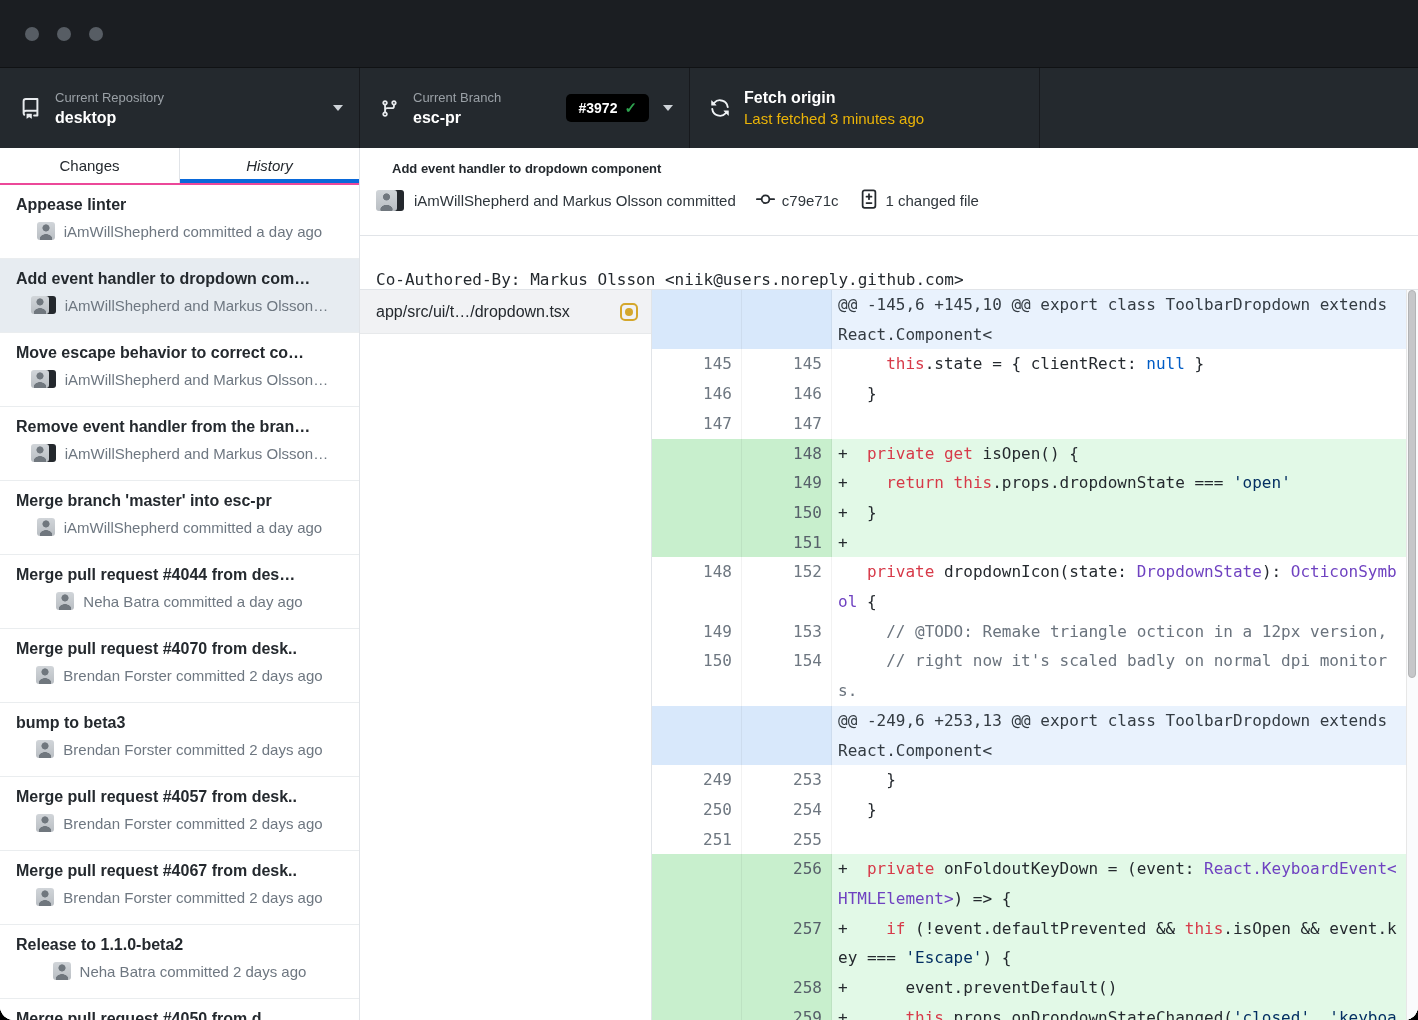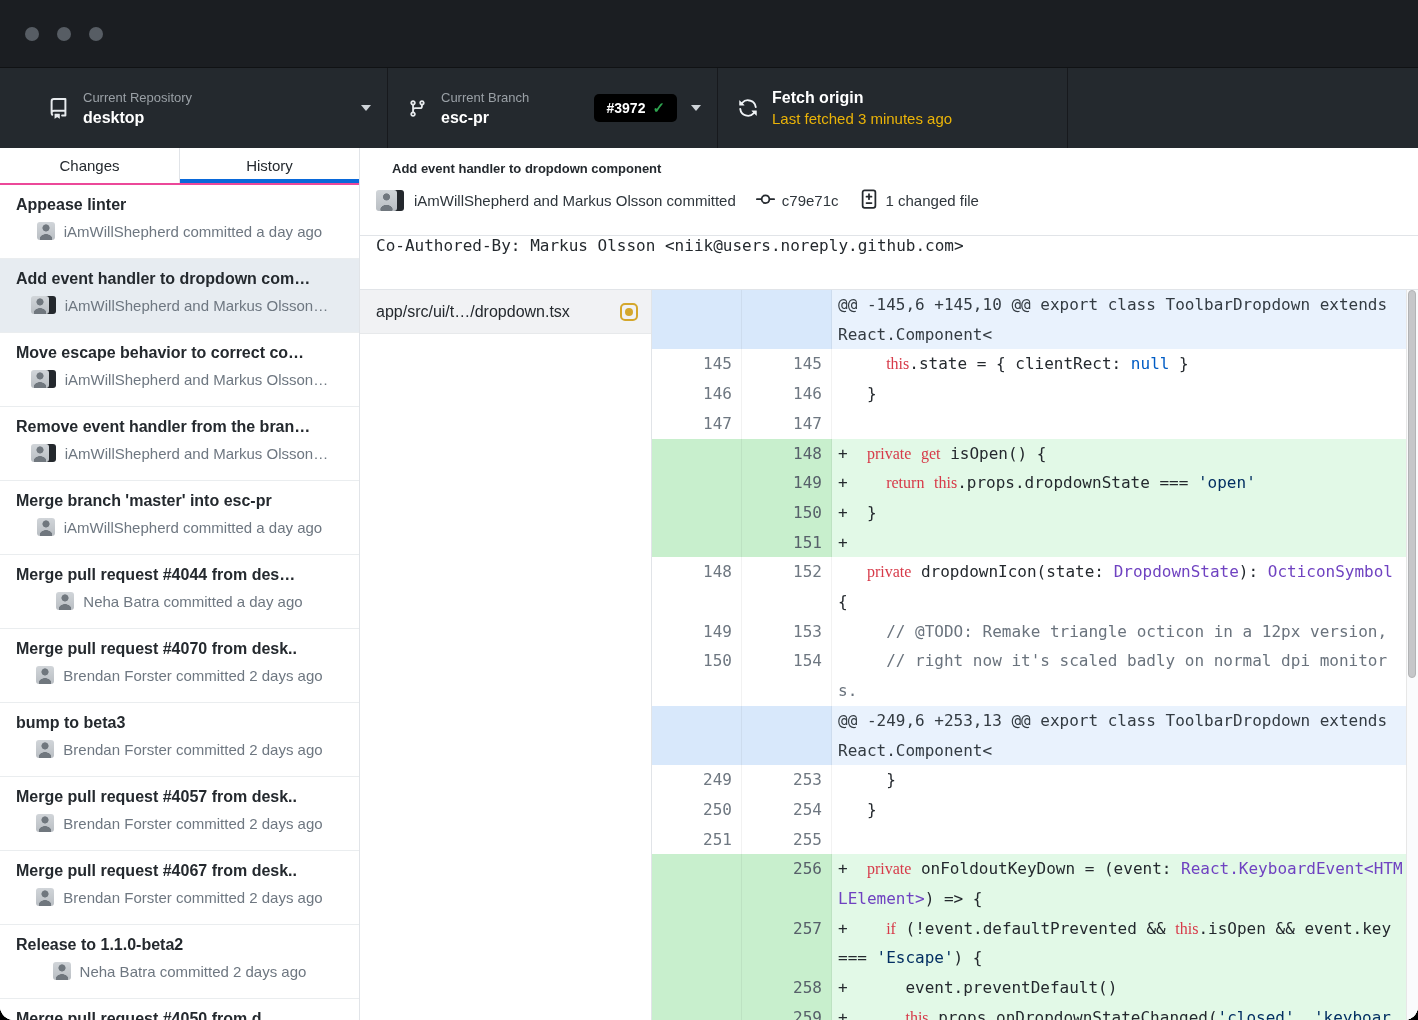--- a/index.html
+++ b/index.html
@@ -8,21 +8,21 @@
 
   .window { width:1418px; height:1020px; display:flex; flex-direction:column;
             background:#fff; border-radius:0 0 14px 14px; overflow:hidden; }
 
   
   .titlebar { height:68px; flex:0 0 68px; background:#1b1e22; border-bottom:1px solid #101214;
               display:flex; align-items:center; padding-left:25px; gap:18px; }
   .tl-dot { width:14px; height:14px; border-radius:50%; background:#575d64; }
 
   
-  .toolbar { height:80px; flex:0 0 80px; background:#24292e; display:flex; color:#fff;padding-left:28px; }
+  .toolbar { height:80px; flex:0 0 80px; background:#24292e; display:flex; color:#fff; }
   .tb-section { display:flex; align-items:center; padding:0 16px 0 20px;
                 border-right:1px solid #17191d; background:#24292e; border-top:none; border-bottom:none; border-left:none;
                 color:#fff; font-family:inherit; text-align:left; cursor:default; }
   .tb-rest { flex:1; background:#24292e; }
   .tb-icon { flex:0 0 auto; margin-right:14px; display:flex; align-items:center; }
   .tb-text { display:flex; flex-direction:column; gap:3px; }
   .tb-label { font-size:13px; color:#9aa0a6; line-height:15px; }
   .tb-value { font-size:16px; font-weight:700; color:#fff; line-height:19px; }
   .tb-sub   { font-size:15px; color:#eab308; line-height:18px; }
   .sec-repo   { width:360px; flex:0 0 360px; }
@@ -39,21 +39,21 @@
   
   .content { flex:1; display:flex; min-height:0; }
 
   
   .sidebar { width:360px; flex:0 0 360px; border-right:1px solid #e1e4e8;
              display:flex; flex-direction:column; min-height:0; background:#fff; }
   .tabs { height:37px; flex:0 0 37px; display:flex; border-bottom:2px solid #ec4899; }
   .tab { flex:1; display:flex; align-items:center; justify-content:center;
          font-size:15px; color:#24292e; }
   .tab + .tab { border-left:1px solid #e1e4e8; }
-  .tab.active { box-shadow: inset 0 -4px 0 0 var(--accent,#0969da); }
+  .tab.active { box-shadow: inset 0 -4px 0 0 var(--accent,#0969da); font-style: italic; }
   .commit-list { flex:1; overflow:hidden; }
   .commit-row { height:74px; padding:11px 16px 0; border-bottom:1px solid #eaedef; background:#fff; }
   .commit-row.selected { background:#e7ecf1; }
   .c-title { font-size:16px; font-weight:700; color:#24292e; white-space:nowrap; overflow:hidden; }
   .c-meta { margin-top:8px; display:flex; align-items:center; gap:9px;
             font-size:15px; color:#6e7781; white-space:nowrap; overflow:hidden;justify-content:center; }
 
   
   .avatar { display:inline-block; width:18px; height:18px; border-radius:3px;
             background:
@@ -69,21 +69,21 @@
   .avatar-stack.lg { width:28px; }
   .avatar-stack.lg .back { width:16px; height:21px; }
 
   
   .main { flex:1; min-width:0; display:flex; flex-direction:column; background:#fff; }
   .commit-header { height:88px; flex:0 0 88px; border-bottom:1px solid #e1e4e8; padding:13px 16px 0; }
   .commit-header h1 { font-size:13px; font-weight:700; color:#24292e; margin-bottom:13px;margin-left:16px; }
   .commit-meta { display:flex; align-items:center; font-size:15px; color:#2f363c; }
   .commit-meta .author { margin-left:10px; }
   .meta-group { display:flex; align-items:center; gap:7px; margin-left:20px; }
-  .mono-bar { height:54px; flex:0 0 54px; border-bottom:1px solid #e1e4e8; display:flex; align-items:flex-start;
+  .mono-bar { height:54px; flex:0 0 54px; border-bottom:1px solid #e1e4e8; display:flex; align-items:flex-end;
               padding-left:16px; font-family:"DejaVu Sans Mono", monospace; font-size:16px; color:#24292e; }
 
   
   .diff-area { flex:1; min-height:0; display:flex; }
   .file-pane { width:292px; flex:0 0 292px; border-right:1px solid #e1e4e8; background:#fff; }
   .file-row { height:44px; background:#f1f2f4; border-bottom:1px solid #e7e9eb;
               display:flex; align-items:center; padding:0 13px 0 16px;
               font-size:16px; color:#24292e; }
   .file-path { white-space:nowrap; overflow:hidden; }
   .status-modified { margin-left:auto; width:18px; height:18px; flex:0 0 18px;
@@ -94,21 +94,21 @@
   .diff-pane { flex:1; min-width:0; position:relative; overflow:hidden; background:#fff; }
   .drow { display:flex; font-family:"DejaVu Sans Mono", monospace; font-size:16px; line-height:29.7px; }
   .gut { width:90px; flex:0 0 90px; text-align:right; padding-right:9px;
          border-right:1px solid rgba(0,0,0,0.05); color:#6e7781; }
   .code { flex:1; min-width:0; padding:0 14px 0 6px; white-space:pre-wrap; word-break:break-all; color:#24292e; }
   .drow.hunk .gut  { background:#d8e8fb; }
   .drow.hunk .code { background:#e9f2fd; color:#333b42; }
   .drow.add .gut  { background:#c8efcd; color:#57606a; }
   .drow.add .code { background:#e2f9e7; }
   .seg-d  { color:#24292e; }
-  .seg-k  { color:var(--kw,#d73a49);font-family:Liberation Serif, serif; }
+  .seg-k  { color:var(--kw,#d73a49); }
   .seg-c  { color:var(--const,#005cc5); }
   .seg-e  { color:var(--ent,#6f42c1); }
   .seg-s  { color:var(--str,#032f62); }
   .seg-cm { color:var(--cmt,#6a737d); }
 
   .sb { position:absolute; top:0; right:0; bottom:0; width:12px;
         background:#fafbfc; border-left:1px solid #e7e7e7; }
   .sb-thumb { position:absolute; top:0; left:1px; width:8px; height:388px;
               background:#c6c7c9; border:1px solid #b2b3b5; border-radius:5px; }
 </style>

